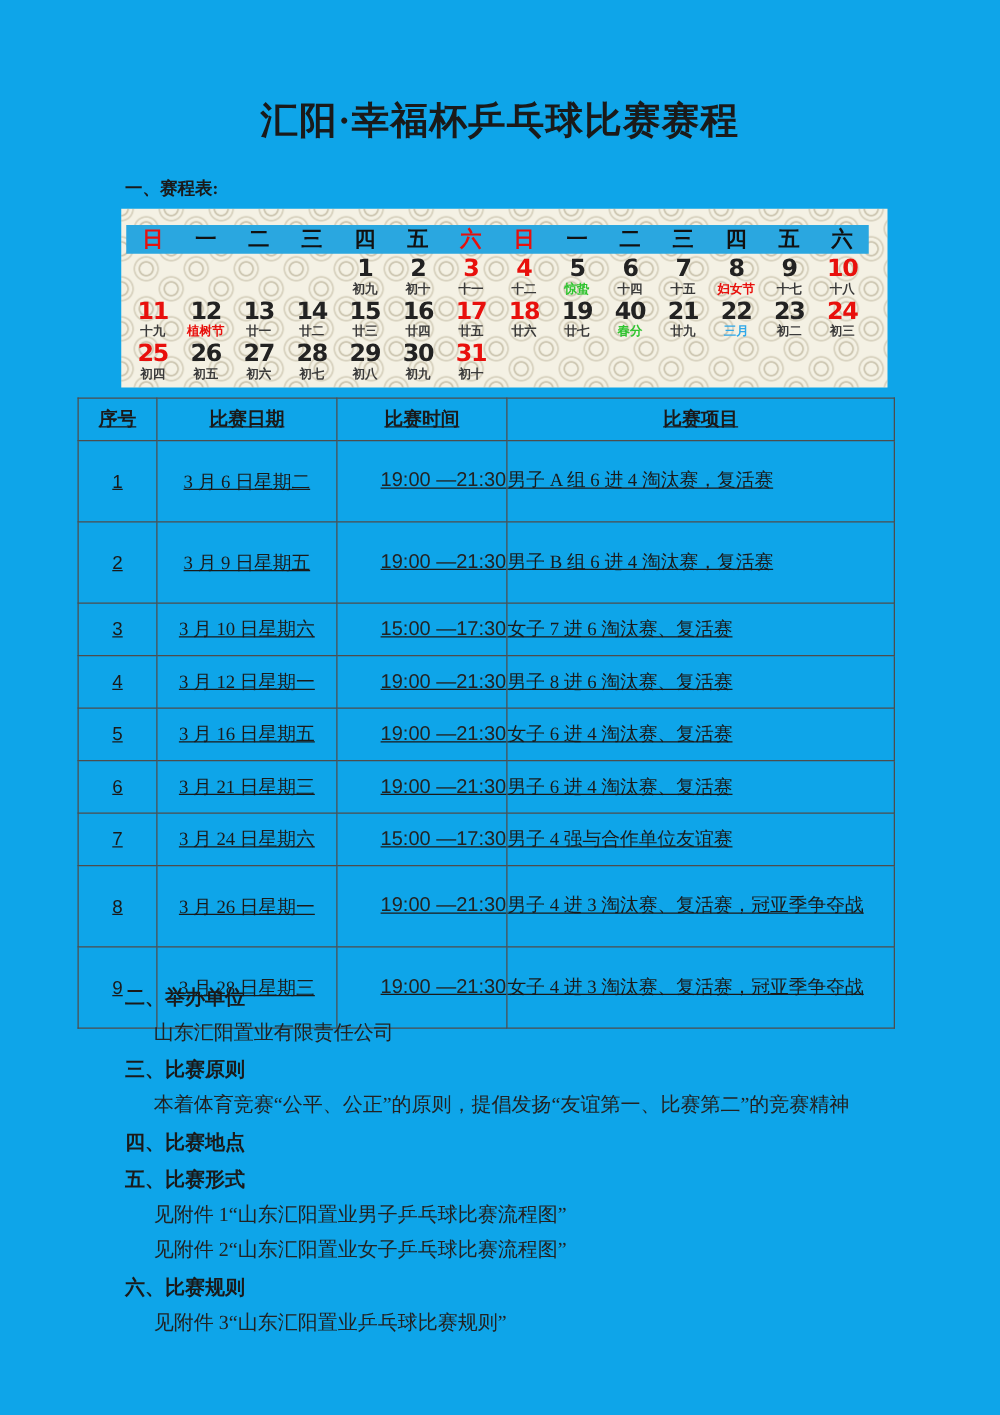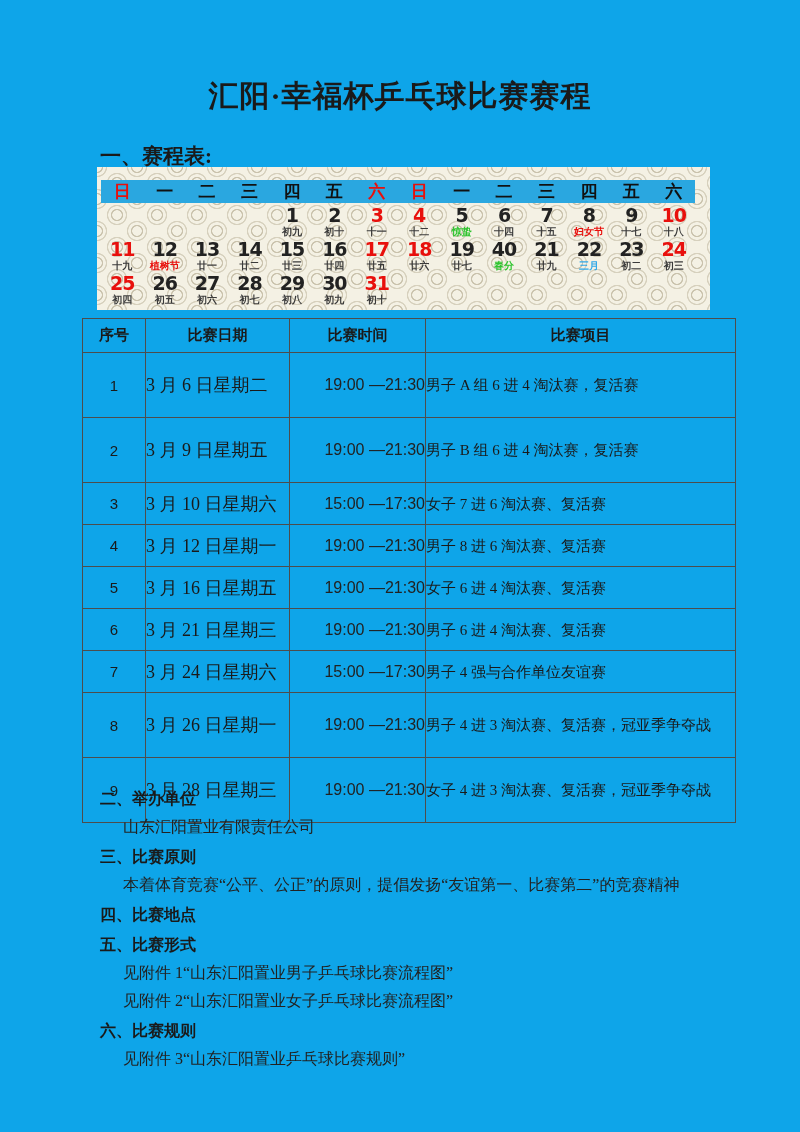--- a/index.html
+++ b/index.html
@@ -9,21 +9,21 @@
     background:#0ea5e9; overflow:hidden;
     font-family:"Liberation Serif", serif; color:#1a1a1a;
   }
   
   .doc-title {
     position:absolute; top:76px; left:0; width:100%;
     text-align:center; font-size:30px; font-weight:bold; letter-spacing:1px;
   }
   .sec1-label {
     position:absolute; top:142px; left:100px;
-    font-size:21px; font-weight:bold;
+    font-size:14px; font-weight:bold;
   }
   
   .calendar {
     position:absolute; top:167px; left:97px; width:613px; height:143px;
     background-color:#f4f1e4;
     background-image:
       radial-gradient(circle, rgba(150,138,105,0) 0 4.5px, rgba(150,138,105,.45) 5px 5.8px, rgba(150,138,105,0) 6.5px 8.5px, rgba(150,138,105,.32) 9px 9.8px, rgba(150,138,105,0) 10.5px),
       radial-gradient(circle, rgba(150,138,105,0) 0 4.5px, rgba(150,138,105,.45) 5px 5.8px, rgba(150,138,105,0) 6.5px 8.5px, rgba(150,138,105,.32) 9px 9.8px, rgba(150,138,105,0) 10.5px);
     background-size:40px 32px, 40px 32px;
     background-position:0 0, 20px 16px;
@@ -41,30 +41,30 @@
     text-align:center;
   }
   .cal-cell { line-height:1; padding-top:2px; }
   .cal-num {
     font-family:"DejaVu Sans", sans-serif; font-weight:bold;
     font-size:19px; line-height:19px; color:#222; letter-spacing:-1px;
   }
   .cal-lunar { font-size:10px; line-height:11px; margin-top:1px; color:#3a3a3a; font-weight:bold; }
   
   table.sched {
-    position:absolute; top:318px; left:82px; width:653px;
-    border-collapse:collapse; table-layout:fixed; font-size:15px;
+    position:absolute; top:318px; left:62px; width:653px;
+    border-collapse:collapse; table-layout:fixed; font-size:15px;text-decoration:underline;
   }
   .sched th, .sched td { border:1px solid #4d4d4d; padding:0; vertical-align:middle; }
   .sched thead tr { height:34px; }
   .sched tbody tr { height:42px; }
   .sched tbody tr.tall { height:65px; }
   .sched th { font-size:15px; font-weight:bold; text-align:center; }
   td.c-no   { text-align:center; font-family:"Liberation Sans", sans-serif; font-size:15px; }
-  td.c-date { font-size:18px; }
+  td.c-date { text-align:center; font-size:15px; }
   td.c-time { text-align:right; font-family:"Liberation Sans", sans-serif; font-size:16px; color:#222; }
   td.c-event{ text-align:left; padding:3px 6px 3px 0; font-size:15px; line-height:26px; }
   
   .sections { position:absolute; top:779px; left:75px; width:672px; font-size:16px; }
   .sec-heading { font-weight:bold; padding-left:25px; line-height:20px; margin:10px 0 8px 0; }
   .sec-body    { padding-left:48px; line-height:20px; margin:8px 0; color:#222; }
 </style>
 </head>
 <body>
 

